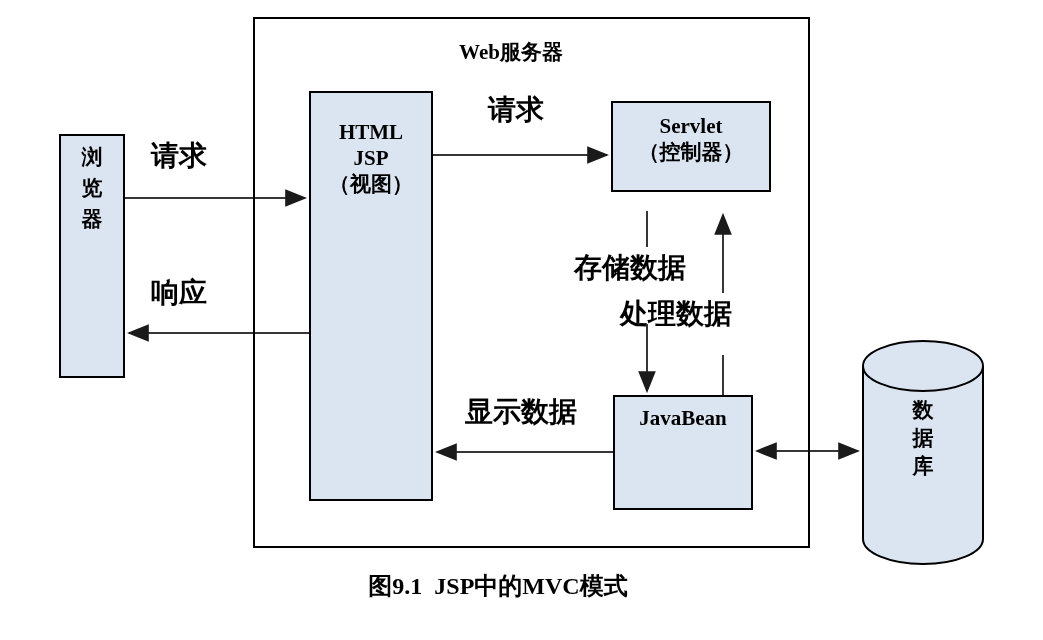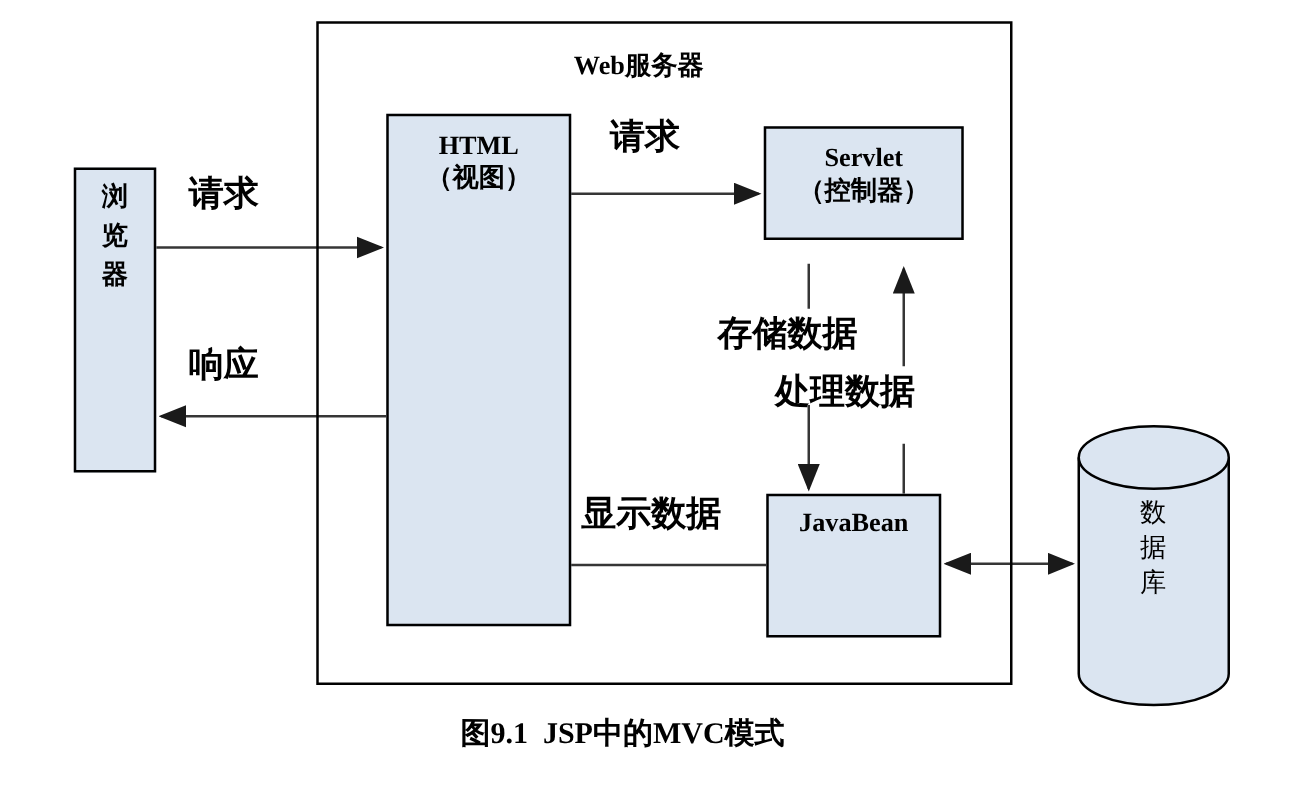--- a/index.html
+++ b/index.html
@@ -16,37 +16,37 @@
   }
   
   .node{
     background:var(--node-fill,#dbe5f1);
     border:2px solid #000;
     box-sizing:border-box;
     font-weight:bold;font-size:21px;line-height:26px;
     text-align:center;
   }
   .node-browser{left:59px;top:134px;width:66px;height:244px;padding-top:6px;line-height:31px;}
-  .node-view{left:309px;top:91px;width:148px;height:410px;padding-top:10px;}
+  .node-view{left:309px;top:91px;width:124px;height:410px;padding-top:26px;}
   .node-controller{left:611px;top:101px;width:160px;height:91px;padding-top:10px;}
   .node-model{left:613px;top:395px;width:140px;height:115px;padding-top:8px;}
   
   .vtext{display:inline-block;width:1.05em;word-break:break-all;line-height:31px;}
   
   .lbl{
     font-weight:bold;font-size:28px;line-height:21px;white-space:pre;
     transform:translateX(-50%);
   }
   .lbl.bg{background:#fff;padding:0 3px;}
   .title-lbl{font-size:21px;}
   .caption{
     font-weight:bold;font-size:24px;white-space:pre;transform:translateX(-50%);
   }
   .db-label{
-    font-weight:normal;font-size:21px;text-align:left;transform:translateX(-50%);
+    font-weight:bold;font-size:21px;text-align:center;transform:translateX(-50%);
   }
   .db-label .vtext{line-height:28px;}
   svg.wires{left:0;top:0;width:1043px;height:640px;pointer-events:none;}
   svg.wires line, svg.wires path.body{stroke:#363636;}
 </style>
 </head>
 <body style="--node-fill: #dbe5f1;">
 
 <svg class="wires abs" viewBox="0 0 1043 640">
   <defs>
@@ -79,20 +79,21 @@
 
 <div class="abs outer-box"></div>
 <div class="abs lbl title-lbl" style="left:511px;top:42px;">Web服务器</div>
 
 <div class="abs node node-browser">
   <span class="vtext">浏览器</span>
 </div>
 
 <div class="abs node node-view">
   <div>HTML</div>
+  <div>JSP</div>
   <div>（视图）</div>
 </div>
 
 <div class="abs node node-controller">
   <div>Servlet</div>
   <div>（控制器）</div>
 </div>
 
 <div class="abs node node-model">
   <div>JavaBean</div>

